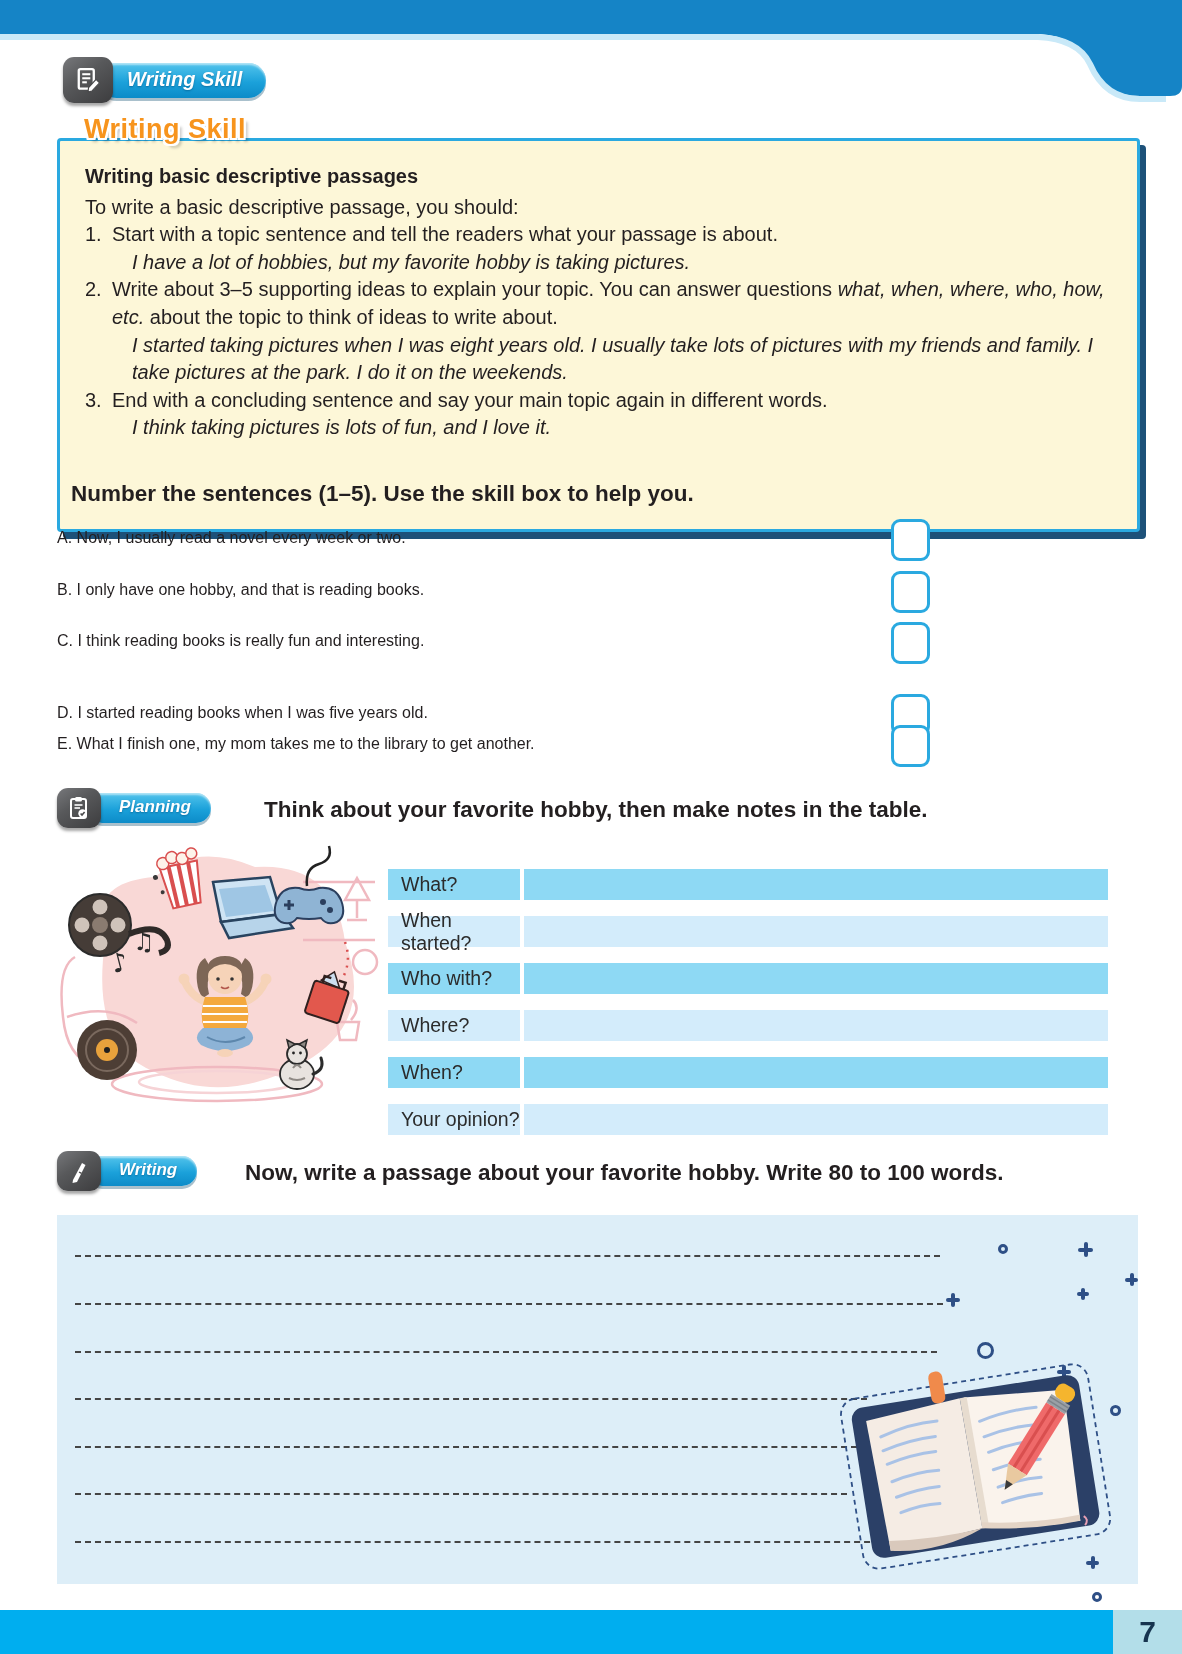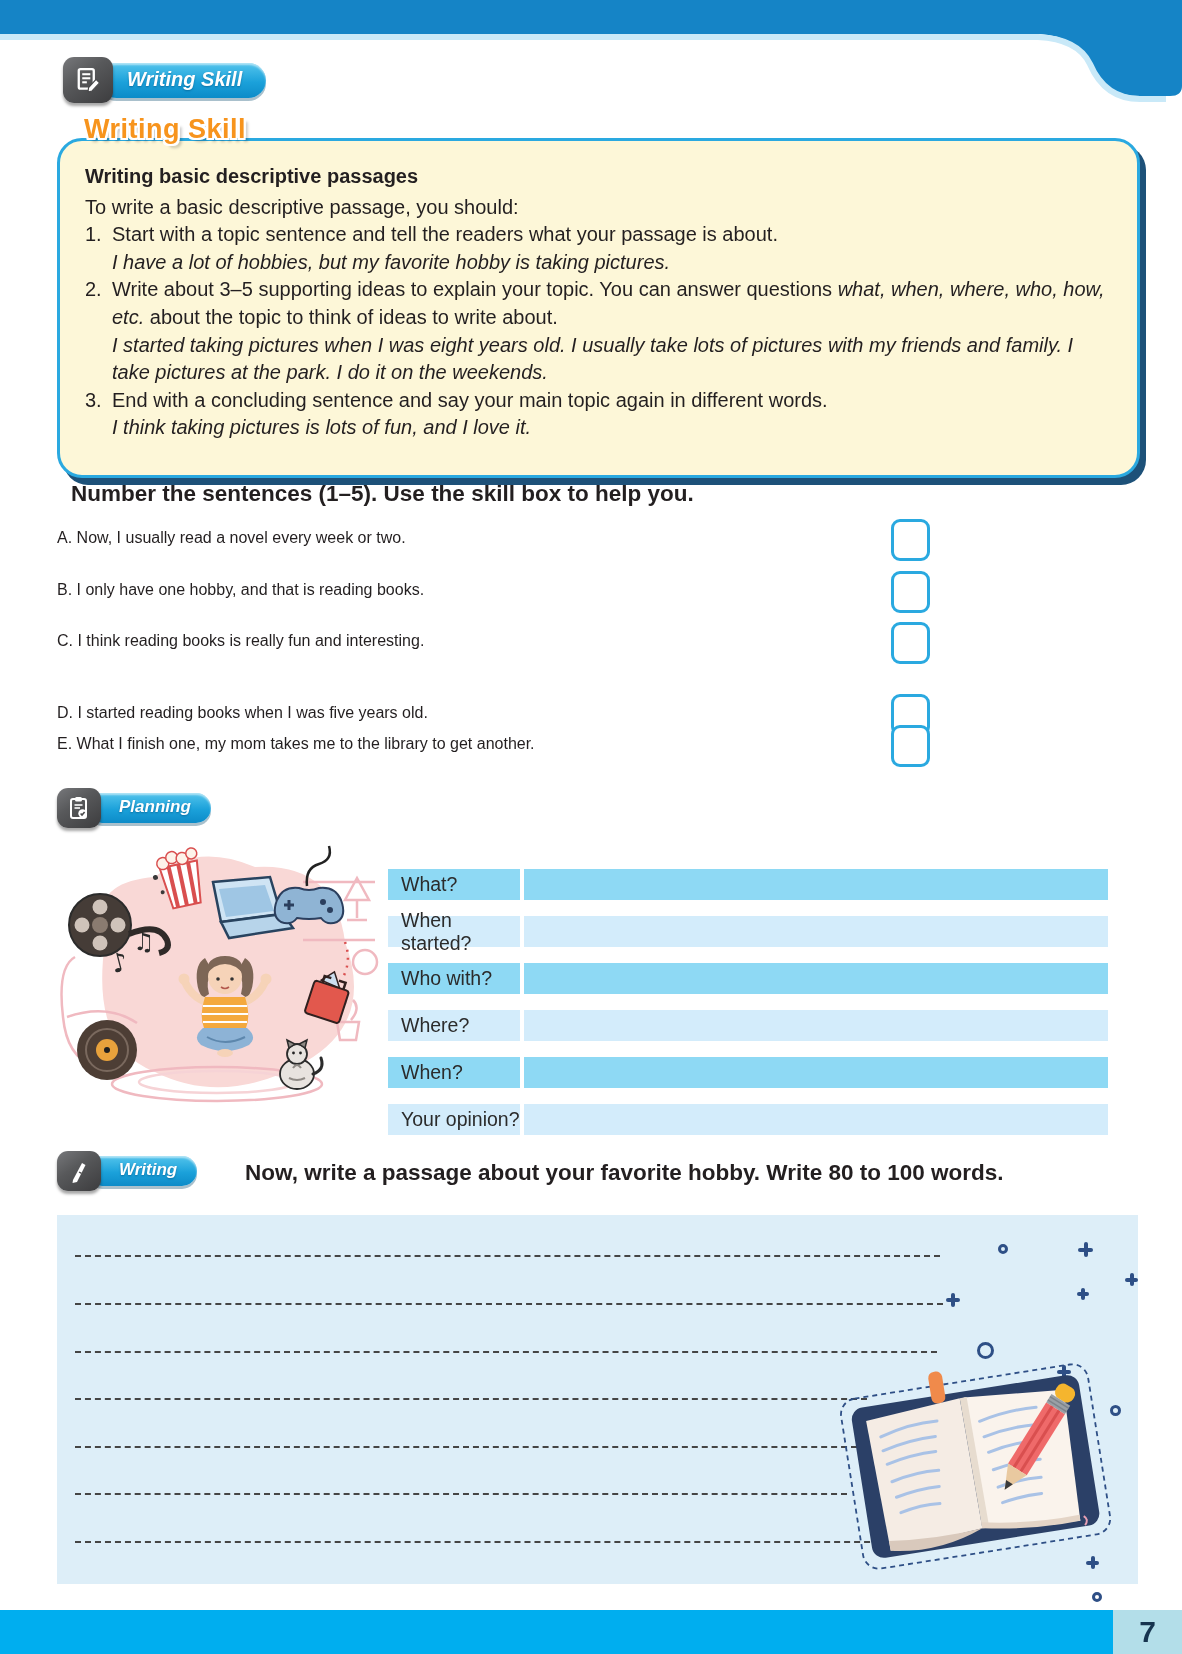--- a/index.html
+++ b/index.html
@@ -14,33 +14,33 @@
       display:flex;align-items:center;justify-content:center;
       box-shadow:0 3px 3px rgba(0,0,0,.35);}
   .badge-icon.small{width:44px;height:40px;}
   .badge-pill{margin-left:-14px;margin-top:6px;color:#fff;font-weight:bold;font-style:italic;
       font-size:20px;border-radius:999px;padding:5px 24px 7px 28px;white-space:nowrap;
       background:linear-gradient(#53c4ec 0%,#1ba1da 55%,#0c8bc8 100%);
       box-shadow:inset 0 2px 2px rgba(255,255,255,.55),0 3px 0 rgba(10,74,110,.35);
       text-shadow:0 1px 2px rgba(0,60,100,.45);}
   .badge-pill.small{font-size:17px;margin-top:5px;padding:4px 20px 6px 32px;}
   
-  .skill-box{position:absolute;left:57px;top:138px;width:1083px;height:340px;background:#fdf7d8;
-      border:3px solid #2aa9e0;border-radius:25px;box-shadow:6px 7px 0 #1d5179;box-sizing:border-box;}
+  .skill-box{position:absolute;left:57px;top:138px;width:1083px;height:394px;background:#fdf7d8;
+      border:3px solid #2aa9e0;border-radius:4px;box-shadow:6px 7px 0 #1d5179;box-sizing:border-box;}
   .skill-tag{position:absolute;left:84px;top:114px;z-index:6;font-size:27px;font-weight:800;
       letter-spacing:.5px;color:#f7941d;
       text-shadow:-2px -2px 0 #fff,2px -2px 0 #fff,-2px 2px 0 #fff,2px 2px 0 #fff,
                   -2px 0 0 #fff,2px 0 0 #fff,0 -2px 0 #fff,0 2px 0 #fff,4px 4px 3px rgba(0,0,0,.22);}
   .sb-content{padding:22px 26px 0 25px;font-size:20px;line-height:27.6px;}
   .sb-title{font-weight:bold;margin:0 0 3px 0;}
   .sb-intro{margin:0;}
   .sb-item{display:flex;margin:0;}
   .sb-num{flex:0 0 27px;}
   .sb-body{flex:1;}
-  .sb-example{display:block;font-style:italic;}
+  .sb-example{display:block;font-style:italic;margin-left:20px;}
   .sb-em{font-style:italic;}
   
   .ex-heading{position:absolute;left:71px;top:481px;font-size:22.5px;font-weight:bold;}
   .sent-row{position:absolute;left:57px;width:873px;height:38px;display:flex;align-items:center;}
   .sent-text{font-size:16px;}
   .answer-box{position:absolute;right:0;top:0;width:33px;height:36px;background:#fff;
       border:3px solid #2aa9e0;border-radius:9px;}
   
   .sec-instr{position:absolute;font-size:22.5px;font-weight:bold;}
   
@@ -136,20 +136,21 @@
         <rect x="5" y="4" width="15" height="19" rx="2" fill="none" stroke="#fff" stroke-width="2"></rect>
         <rect x="9" y="2" width="7" height="4.5" rx="1.5" fill="#fff"></rect>
         <line x1="8.5" y1="10" x2="16.5" y2="10" stroke="#fff" stroke-width="1.6"></line>
         <line x1="8.5" y1="13" x2="14" y2="13" stroke="#fff" stroke-width="1.6"></line>
         <circle cx="16.5" cy="18.5" r="4.2" fill="#fff"></circle>
         <path d="M14.6,18.5 l1.4,1.5 l2.6,-3" fill="none" stroke="#4a4a4c" stroke-width="1.6"></path>
       </svg>
     </div>
     <div class="badge-pill small">Planning</div>
   </div>
+  <div class="sec-instr" style="left:264px;top:797px;">Think about your favorite hobby, then make notes in the table.</div>
 
   <svg class="illu" style="left:45px;top:822px;" width="340" height="290" viewBox="0 0 340 290">
     <path d="M60,120 Q40,60 110,55 Q150,20 210,45 Q290,40 300,120 Q330,200 260,240 Q180,285 110,250 Q45,225 60,120 Z" fill="#f9d8d6"></path>
     <g fill="none" stroke="#f0b9c0" stroke-width="2.5">
       <path d="M30,135 q-18,10 -12,60 q4,40 30,48"></path>
       <path d="M22,195 q40,-14 70,6"></path>
       <path d="M258,60 h72 M258,118 h72"></path>
       <path d="M300,78 l12,-22 l12,22 z M312,78 v18 M302,98 h20"></path>
       <circle cx="320" cy="140" r="12"></circle>
       <path d="M292,200 h22 l-3,18 h-16 z M296,198 q-6,-14 6,-18 M306,198 q10,-12 2,-20"></path>

